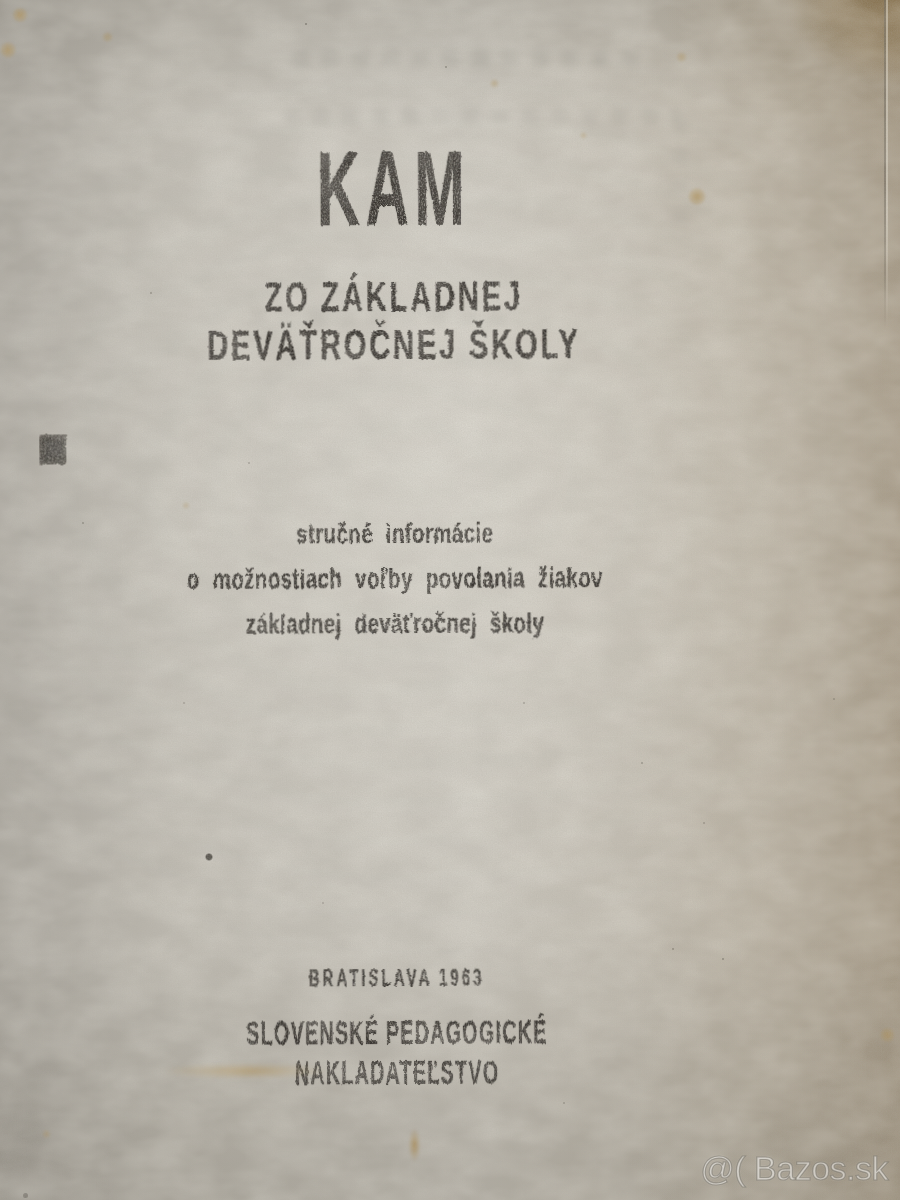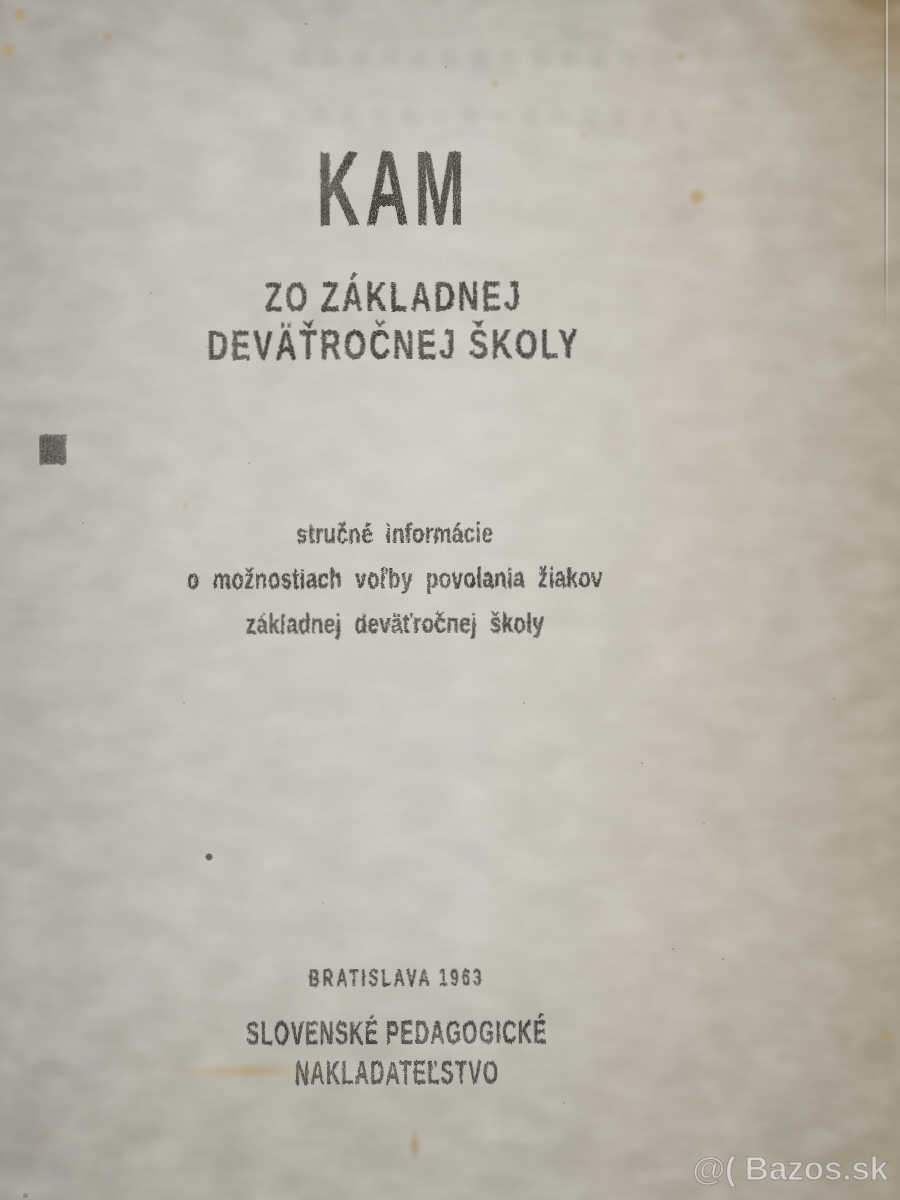--- a/index.html
+++ b/index.html
@@ -125,21 +125,21 @@
       322px 902px 0 0 rgba(75,71,62,0.3),
       563px 1102px 0 0 rgba(75,71,62,0.4),
       833px 698px 0 0 rgba(75,71,62,0.35),
       183px 702px 0 0 rgba(75,71,62,0.3);
   }
 
   .grain { position: absolute; inset: 0; z-index: 6; pointer-events: none; }
 
   .watermark {
     position: absolute; right: 12px; bottom: 12px; z-index: 7;
-    font-size: 34px; font-weight: 700; letter-spacing: -0.5px;
+    font-size: 34px; font-weight: 400; letter-spacing: -0.5px;
     color: rgba(255,255,255,0.26);
     -webkit-text-stroke: 1.2px rgba(110,105,95,0.5);
     text-shadow: 0 0 2px rgba(255,255,255,0.35);
   }
 </style>
 </head>
 <body>
 
 <svg width="0" height="0" style="position:absolute" aria-hidden="true">
   <defs>

